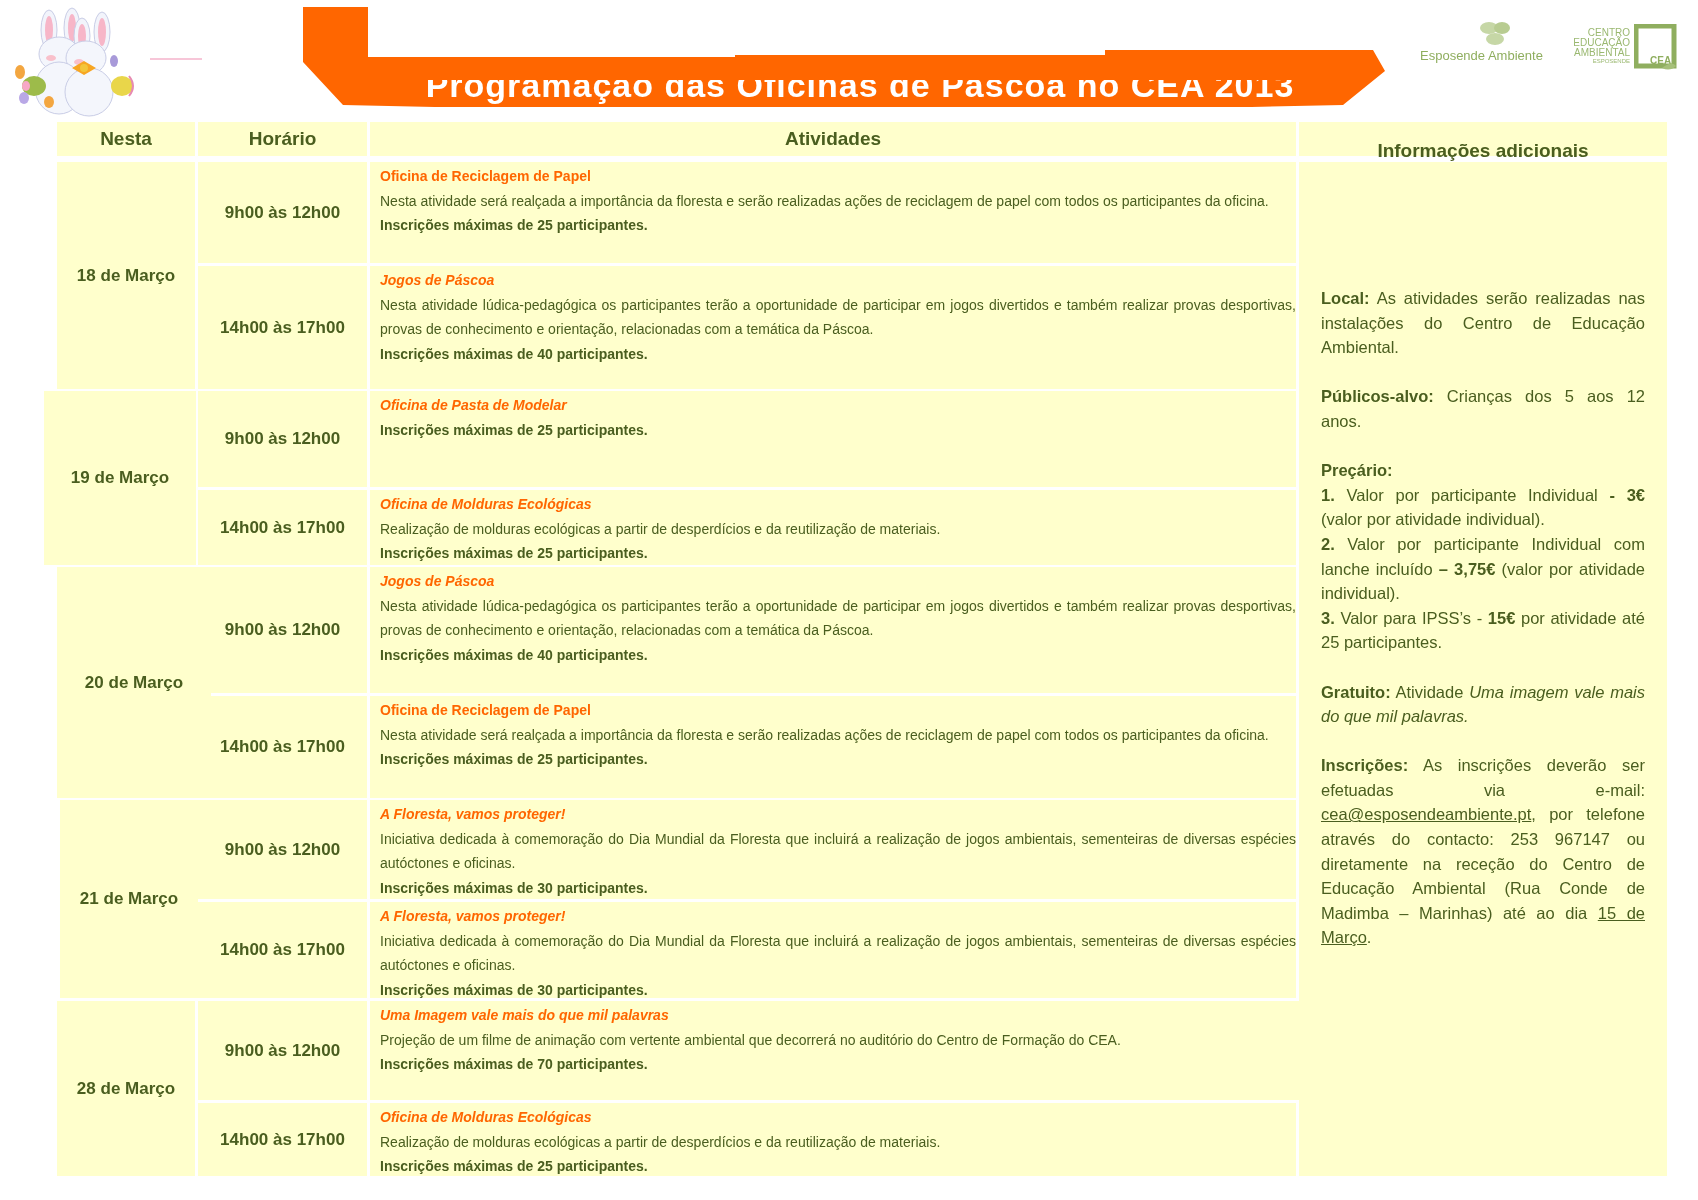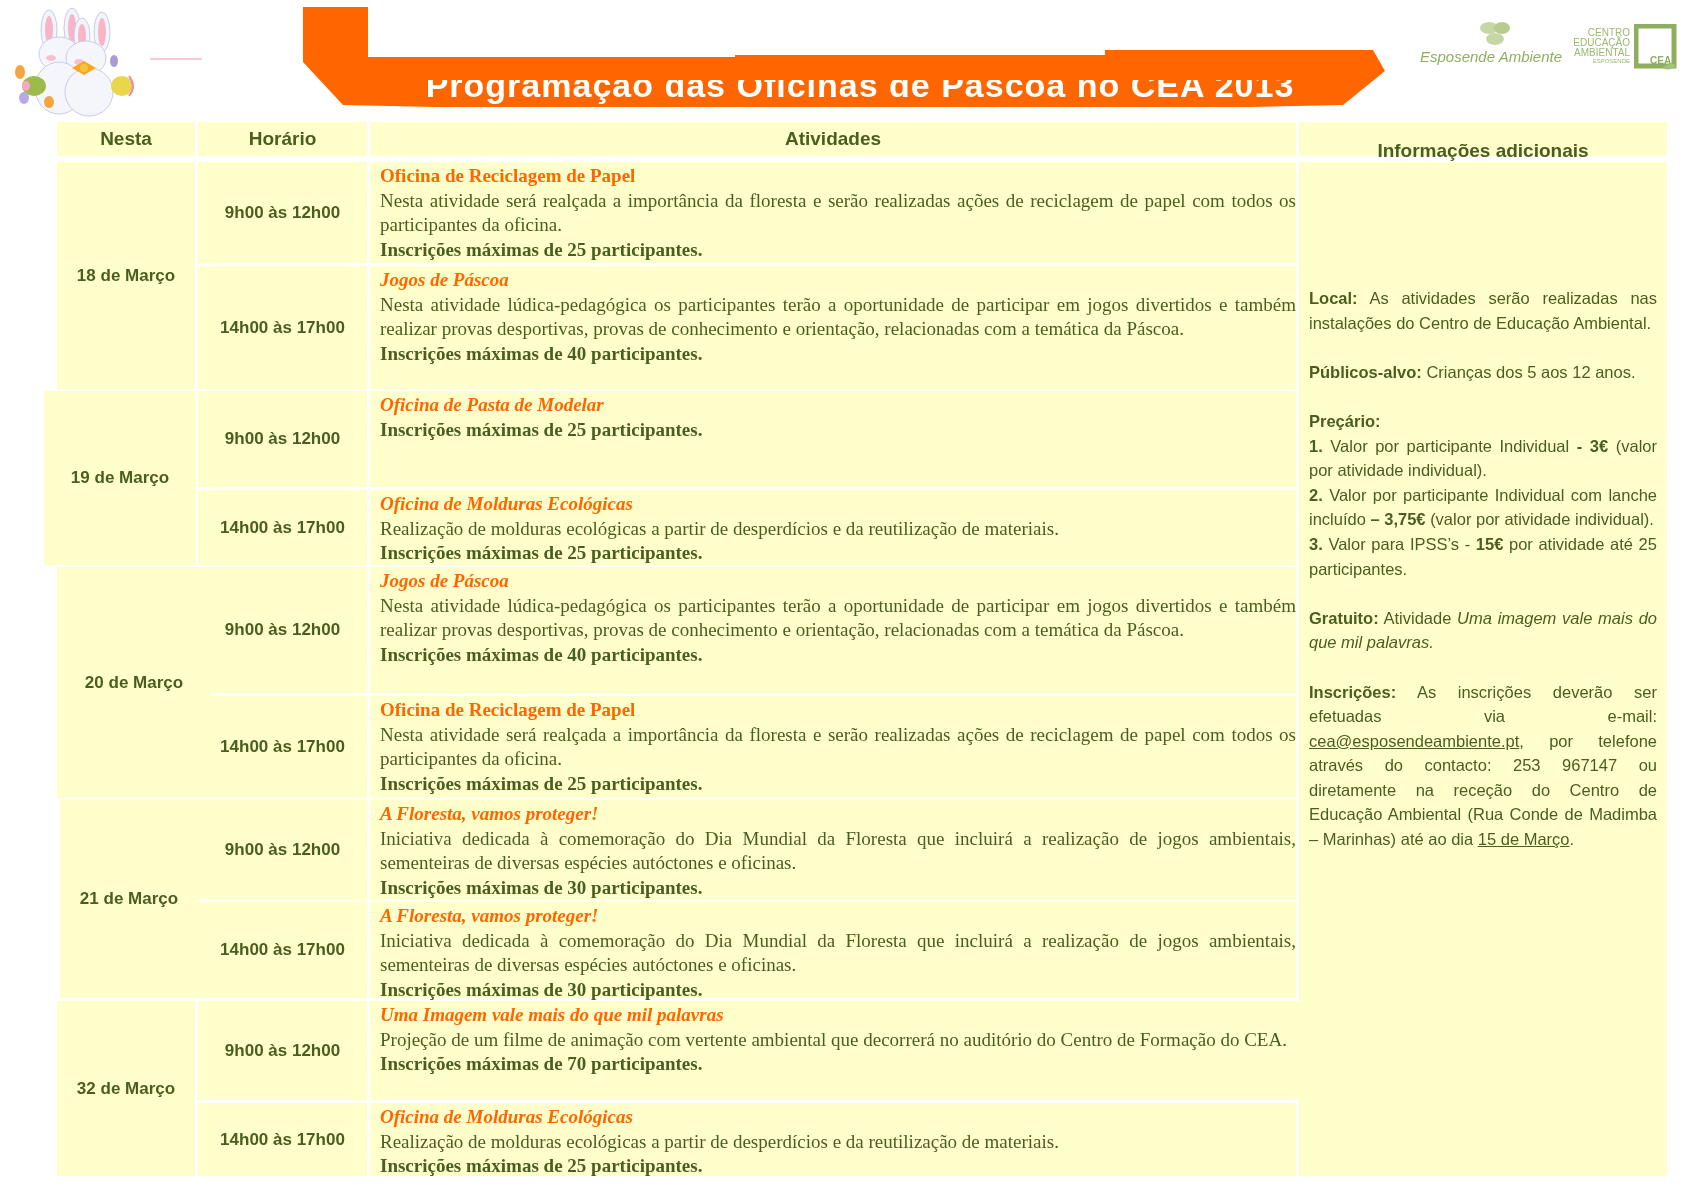--- a/index.html
+++ b/index.html
@@ -9,34 +9,34 @@
 
   
   .bunny { left:4px; top:6px; width:200px; height:112px; }
   .pink-line { left:150px; top:58px; width:52px; height:2px; background:#f7c6d8; }
   .banner { left:303px; top:7px; width:1082px; height:100px; }
   .banner-title { left:380px; top:80px; width:960px; height:24px; overflow:hidden;
                   color:#ffffff; font-weight:bold; font-size:34px; letter-spacing:1px; white-space:nowrap;
                   line-height:34px; text-align:center; }
   .banner-title span { display:block; transform:translateY(-12px); }
   .logo-ea { left:1420px; top:18px; width:140px; height:80px; }
-  .logo-ea-text { position:absolute; left:0; top:30px; font-style:italic; font-size:15px; color:#8fae5f; white-space:nowrap; }
+  .logo-ea-text { position:absolute; left:0; top:30px; font-size:13px; color:#8fae5f; white-space:nowrap; }
   .logo-cea { left:1570px; top:22px; width:120px; height:80px; }
   .logo-cea-text { position:absolute; left:0; top:6px; width:60px; font-size:10px; line-height:10px; color:#9ab870; text-align:right; text-transform:uppercase; }
 
   
   .cell { position:absolute; background:#ffffcc; box-sizing:border-box; }
   .hdr { display:flex; align-items:center; justify-content:center; font-weight:bold; font-size:19px; color:#4a5e1f; }
   .day, .time { display:flex; align-items:center; justify-content:center; font-weight:bold; font-size:17px; color:#4a5e1f; }
-  .act { padding:2px 0 0 10px; font-size:19px; line-height:24.6px; color:#4a5e1f; text-align:justify;font-family:Liberation Serif, serif; }
+  .act { padding:2px 0 0 10px; font-size:14px; line-height:24.6px; color:#4a5e1f; text-align:justify; }
   .act .t { color:#ff6600; font-weight:bold; display:block; }
   .act .t.it { font-style:italic; }
   .act .d { display:block; }
   .act .c { display:block; font-weight:bold; }
-  .info { padding:0 10px; font-size:16.5px; line-height:24.6px; color:#4a5e1f; text-align:justify; }
+  .info { padding:0 22px; font-size:16.5px; line-height:24.6px; color:#4a5e1f; text-align:justify; }
   .info p { margin:0 0 24.6px 0; }
   .info b { font-weight:bold; }
   .info .u { text-decoration:underline; }
   .info .i { font-style:italic; }
 </style>
 </head>
 <body>
 
 <div class="abs bunny">
   <svg width="200" height="112" viewBox="0 0 200 112">
@@ -120,21 +120,21 @@
 <div class="cell day" style="left:44px;top:391px;width:152px;height:174px">
     <span>19 de Março</span>
   </div>
 <div class="cell day" style="left:57px;top:567px;width:154px;height:231px">
     <span>20 de Março</span>
   </div>
 <div class="cell day" style="left:60px;top:800px;width:138px;height:198px">
     <span>21 de Março</span>
   </div>
 <div class="cell day" style="left:57px;top:1001px;width:138px;height:175px">
-    <span>32 de Março</span>
+    <span>28 de Março</span>
   </div>
 
 <div class="cell time" style="left:198px;top:162px;width:169px;height:101px">
     <span>9h00 às 12h00</span>
   </div>
 <div class="cell time" style="left:198px;top:266px;width:169px;height:123px">
     <span>14h00 às 17h00</span>
   </div>
 <div class="cell time" style="left:198px;top:391px;width:169px;height:96px">
     <span>9h00 às 12h00</span>

